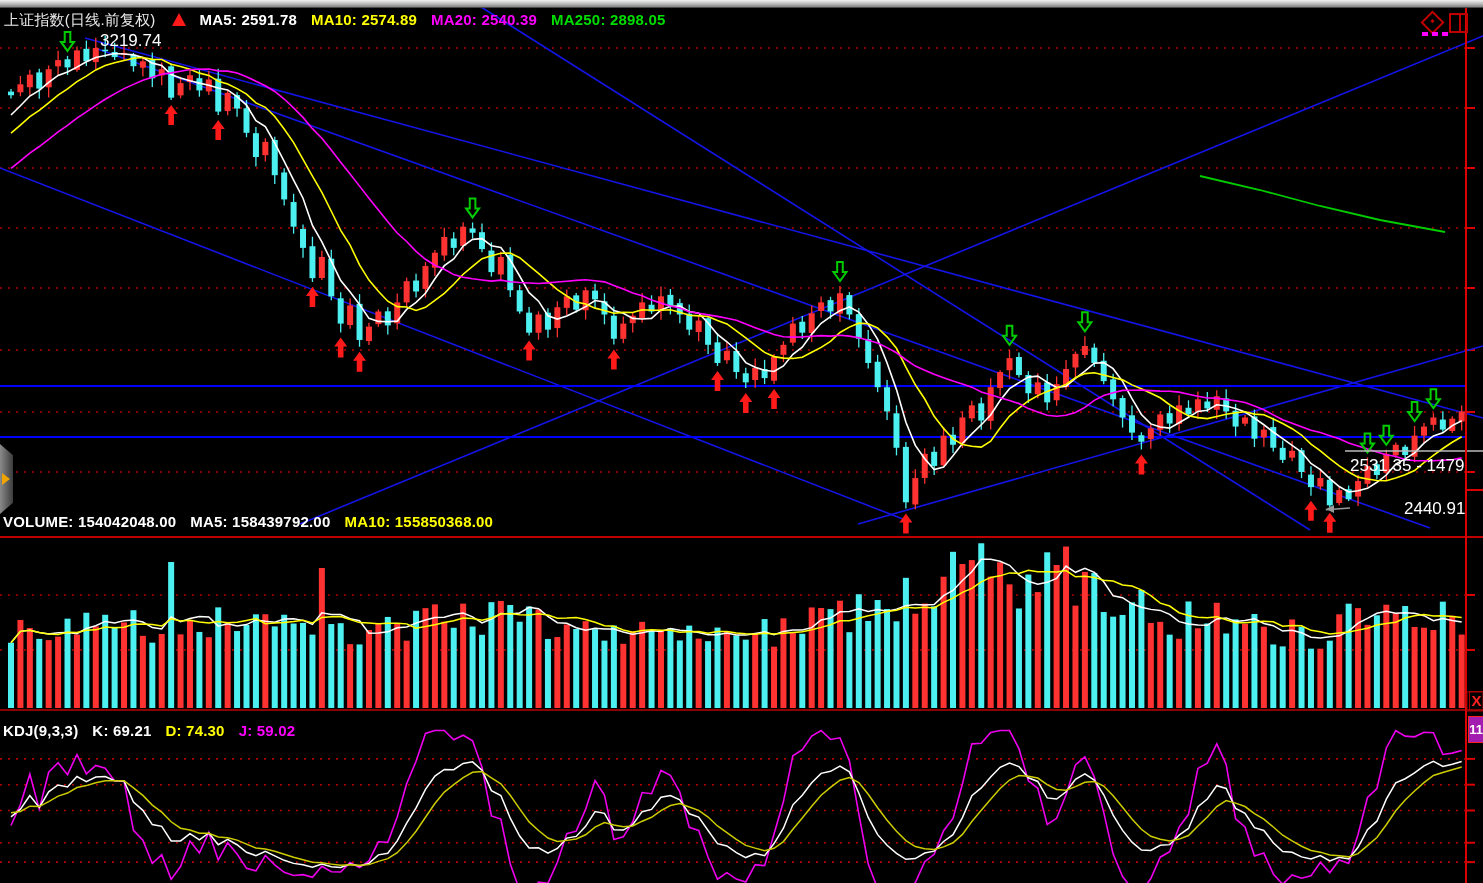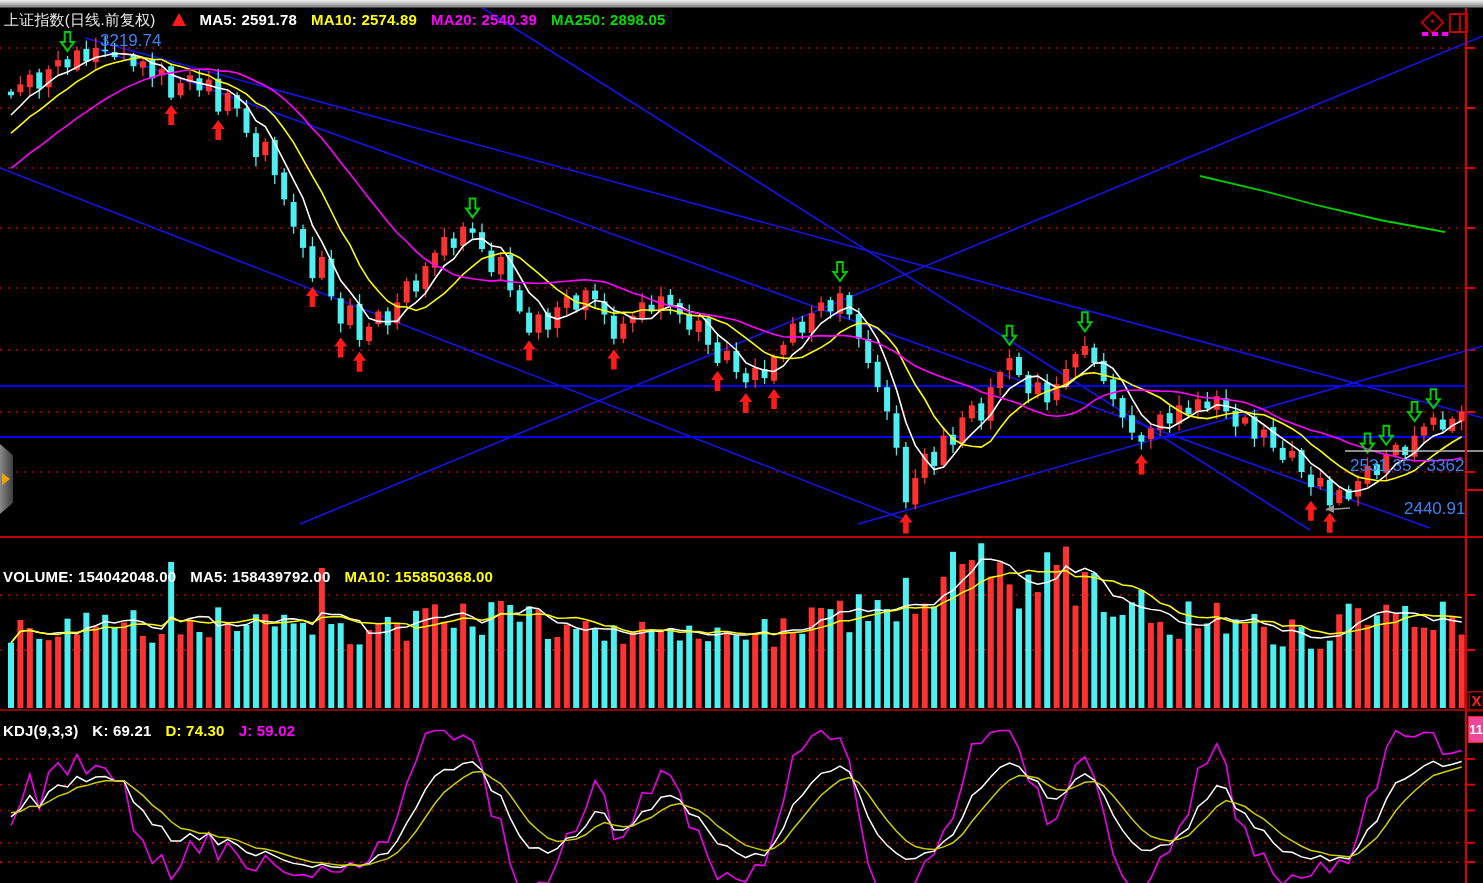--- a/index.html
+++ b/index.html
@@ -8,36 +8,36 @@
   #chart-svg{position:absolute;left:0;top:0;}
   .topstrip{position:absolute;left:0;top:0;width:1483px;height:7px;
     background:linear-gradient(#f2f2f2,#b9b9b9 55%,#828282);border-bottom:1px solid #4a4a4a;}
   .hdr{position:absolute;font-size:15px;font-weight:bold;letter-spacing:.2px;white-space:nowrap;}
   .hdr span{margin-right:14px;}
   .main-hdr{left:4px;top:11px;}
   .sym{color:#e8e8e8;font-weight:normal;}
   .w{color:#ffffff;} .y{color:#ffff00;} .m{color:#ff00ff;} .g{color:#00dd00;}
   .up-arrow-glyph{display:inline-block;width:0;height:0;border-left:7px solid transparent;
     border-right:7px solid transparent;border-bottom:13px solid #ff1a1a;margin:0 8px -1px 2px;}
-  .vol-hdr{left:3px;top:568px;}
+  .vol-hdr{left:3px;top:513px;}
   .kdj-hdr{left:3px;top:722px;}
-  .anno{position:absolute;color:#3b82f6;font-size:17px;white-space:nowrap;}
+  .anno{position:absolute;color:#ffffff;font-size:17px;white-space:nowrap;}
   .icon-diamond{position:absolute;left:1424px;top:14px;width:13px;height:13px;
     border:2px solid #c00000;transform:rotate(45deg);}
   .icon-diamond::after{content:"";position:absolute;left:4px;top:4px;width:3px;height:3px;background:#c00000;}
   .icon-splitwin{position:absolute;left:1449px;top:13px;width:15px;height:16px;border:2px solid #c00000;}
   .icon-splitwin::after{content:"";position:absolute;left:8px;top:0;width:2px;height:16px;background:#c00000;}
   .icon-ellipsis{position:absolute;left:1422px;top:32px;width:34px;height:4px;}
   .icon-ellipsis i{float:left;width:6px;height:4px;background:#ff00ff;margin-right:4px;}
   .side-tab{position:absolute;left:0;top:444px;width:13px;height:70px;
     background:linear-gradient(90deg,#8a8a8a,#3c3c3c);
     clip-path:polygon(0 0,100% 16%,100% 84%,0 100%);}
   .side-tab::after{content:"";position:absolute;left:2px;top:29px;width:0;height:0;
     border-top:6px solid transparent;border-bottom:6px solid transparent;border-left:8px solid #f0a400;}
-  .axis-badge{position:absolute;left:1468px;top:716px;width:14px;height:25px;background:#ec4899;
+  .axis-badge{position:absolute;left:1468px;top:716px;width:14px;height:25px;background:#a21caf;
     border:1px solid #ff2222;color:#fff;font-size:13px;font-weight:bold;text-align:center;line-height:25px;}
   .close-x{position:absolute;left:1469px;top:691px;width:13px;height:18px;color:#ff2020;
     font-size:15px;font-weight:bold;text-align:center;line-height:18px;border:1px solid #aa0000;}
 </style>
 </head>
 <body>
 
 <div id="stage">
   <svg id="chart-svg" width="1483" height="883">
       <line x1="0" y1="48" x2="1466" y2="48" stroke="#b40000" stroke-width="1.6" stroke-dasharray="2 6"></line>
@@ -593,21 +593,21 @@
 
   <div class="hdr vol-hdr">
     <span class="w">VOLUME: 154042048.00</span><span class="w">MA5: 158439792.00</span><span class="y">MA10: 155850368.00</span>
   </div>
 
   <div class="hdr kdj-hdr">
     <span class="w">KDJ(9,3,3)</span><span class="w">K: 69.21</span><span class="y">D: 74.30</span><span class="m">J: 59.02</span>
   </div>
 
   <div class="anno" style="left:100px;top:31px;">3219.74</div>
-  <div class="anno" style="left:1350px;top:456px;">2531.35 - 3362</div>
+  <div class="anno" style="left:1350px;top:456px;">2531.35 - 1479</div>
   <div class="anno" style="left:1404px;top:499px;">2440.91</div>
 
   <div class="icon-diamond"></div>
   <div class="icon-splitwin"></div>
   <div class="icon-ellipsis">
       <i></i>
       <i></i>
       <i></i>
     </div>
 

